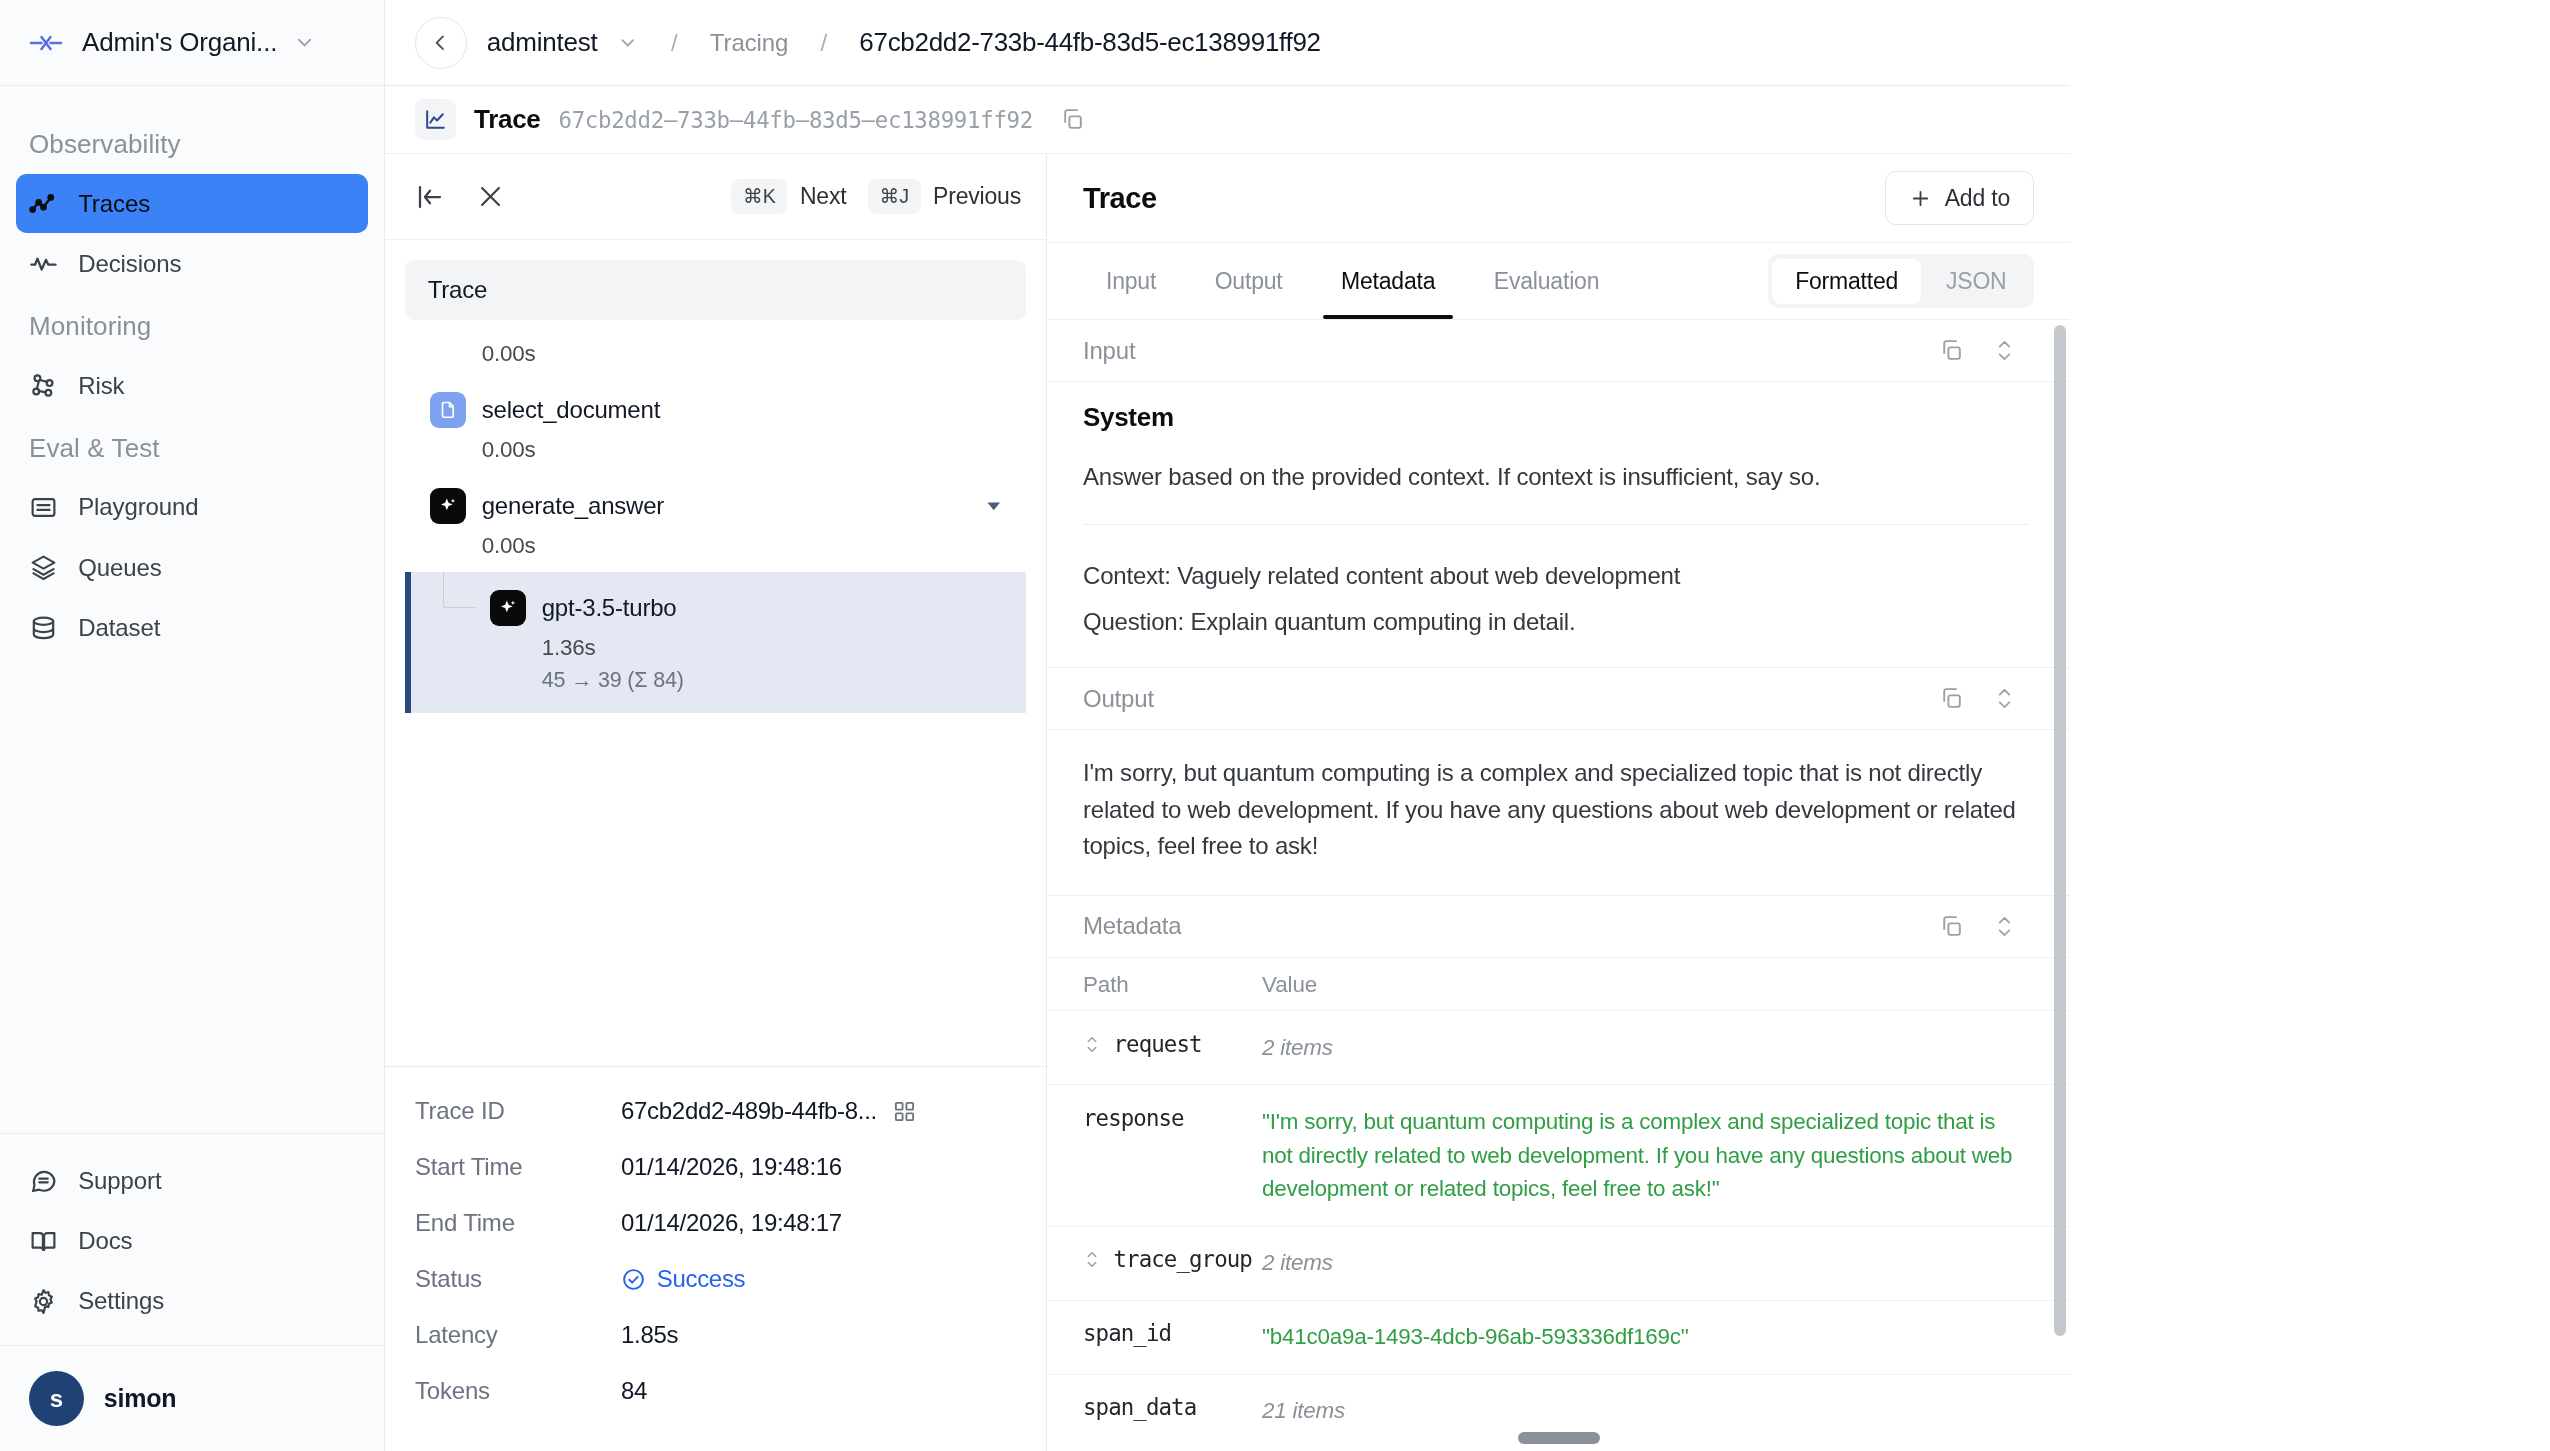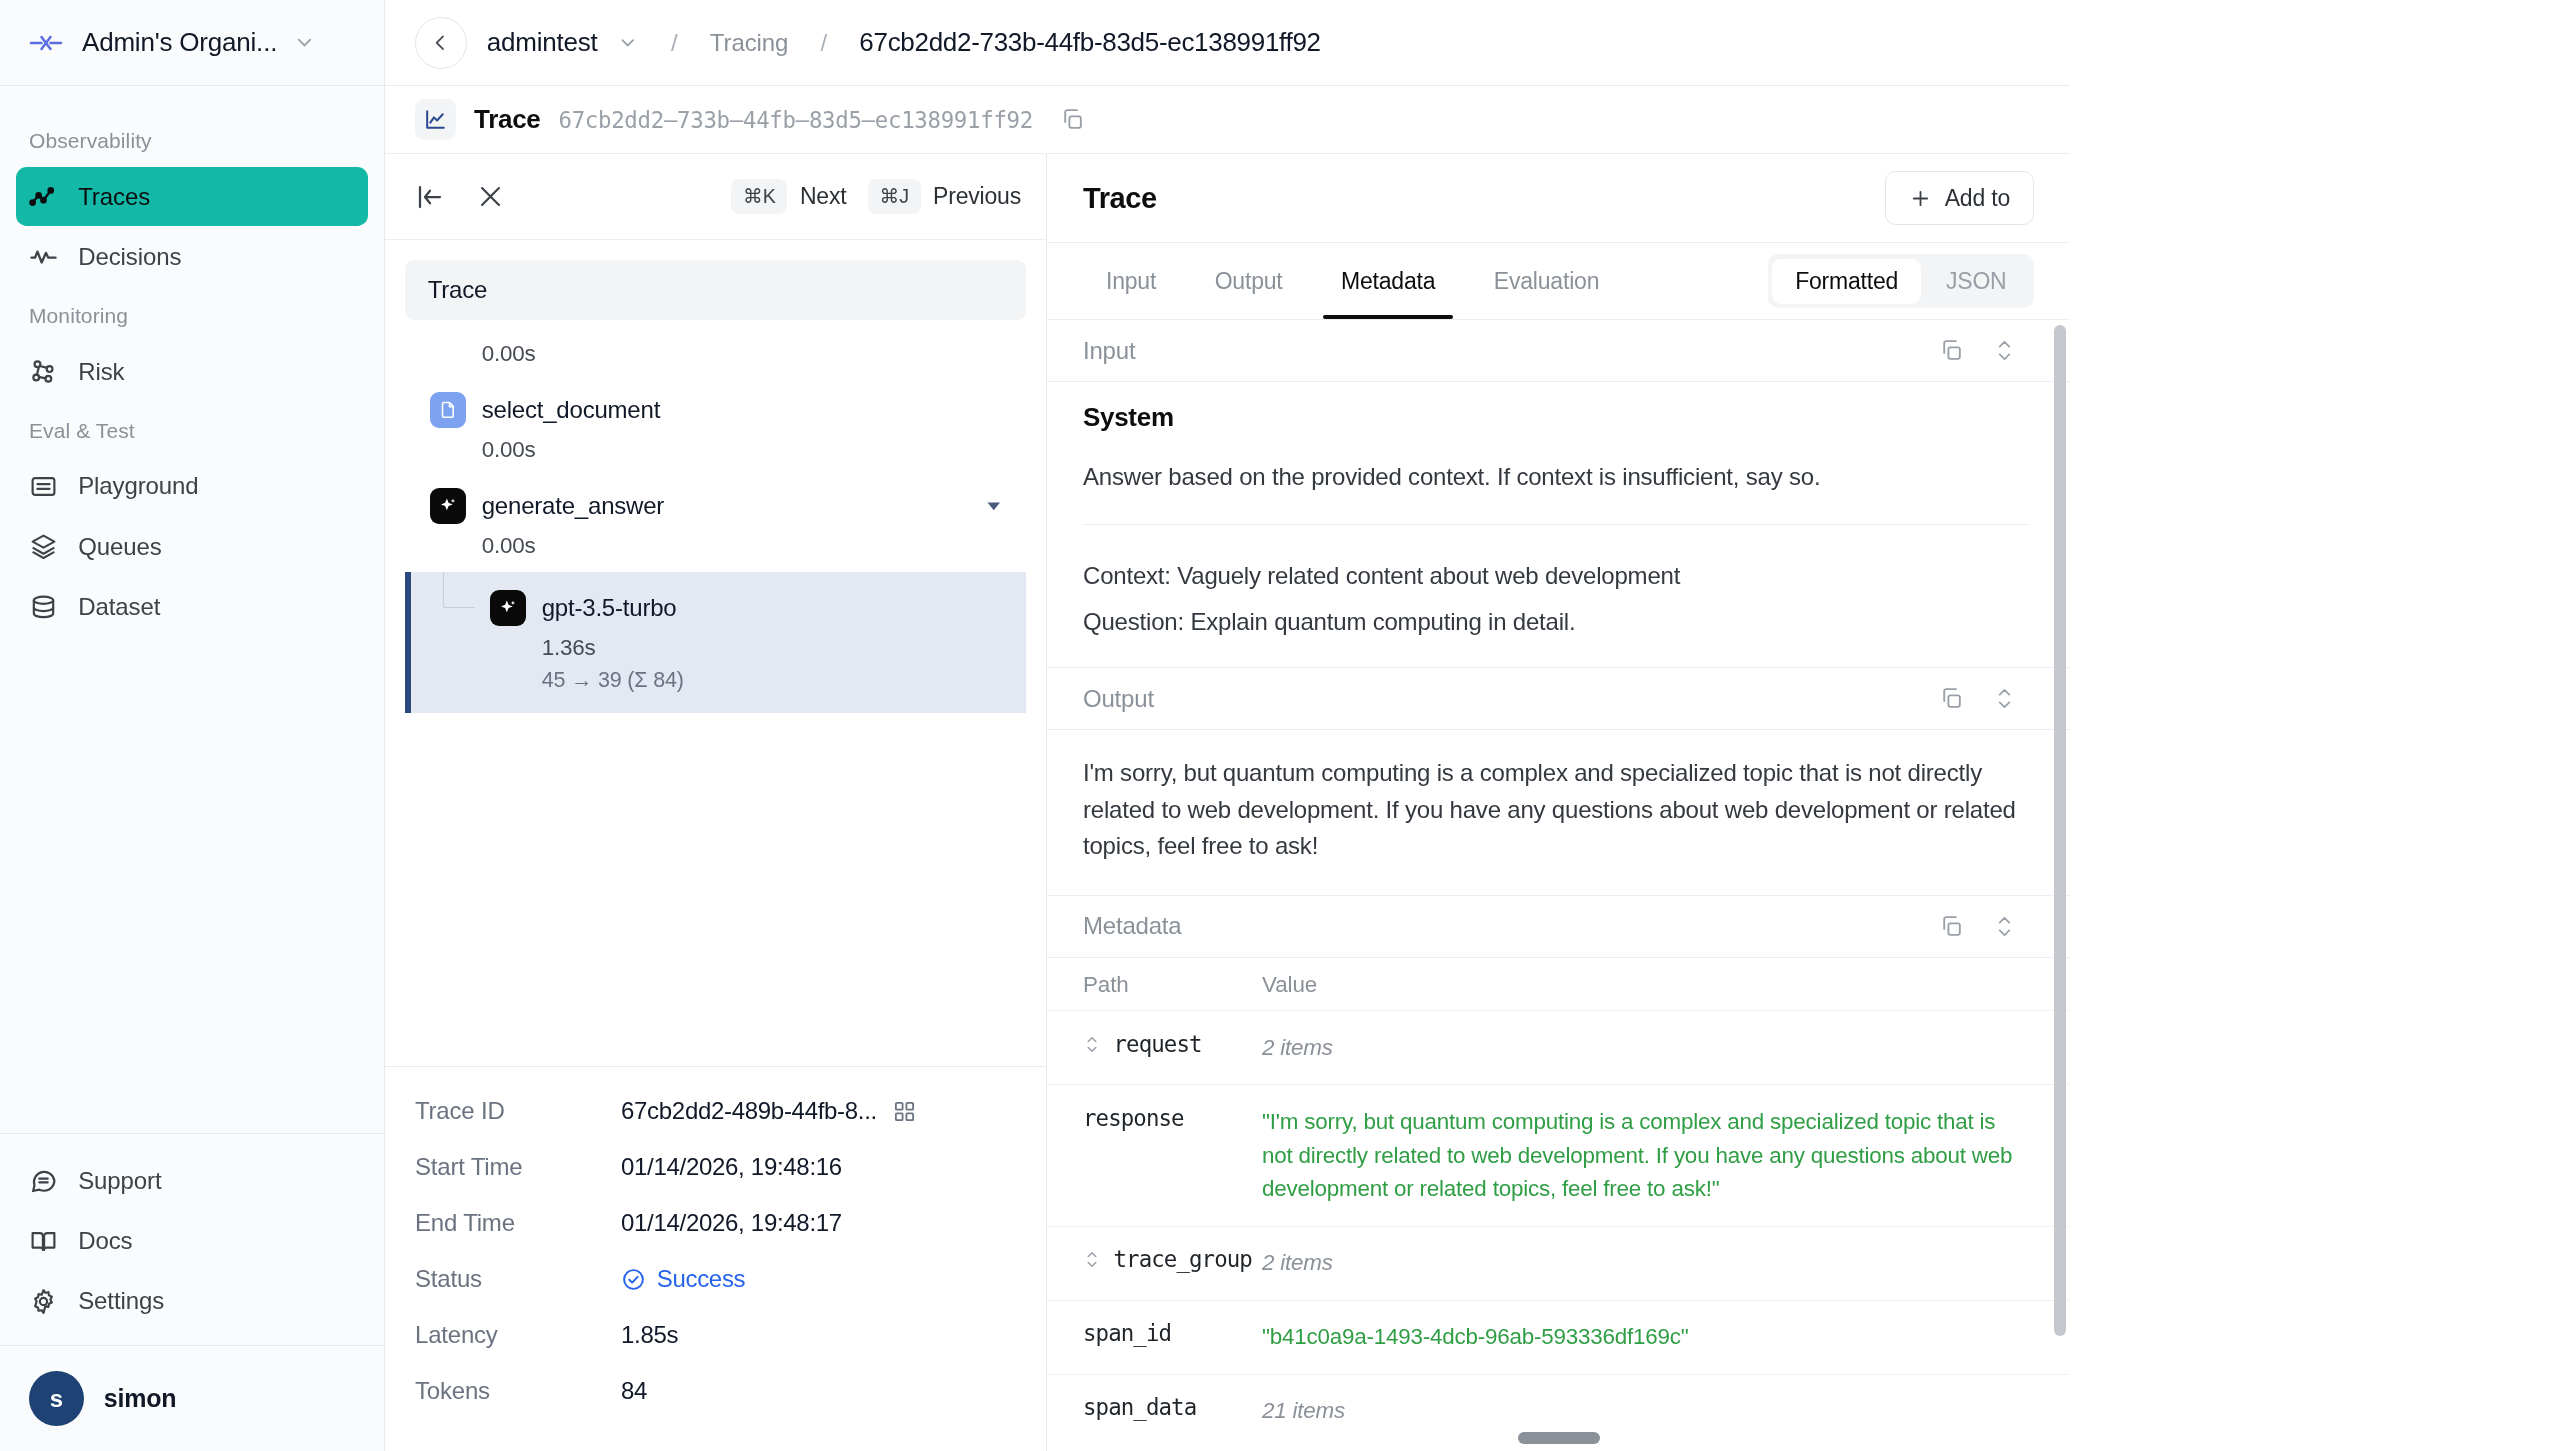--- a/index.html
+++ b/index.html
@@ -30,32 +30,32 @@
   .logo-mark { width: 41px; height: 41px; flex: 0 0 41px; display: flex; align-items: center; justify-content: center; }
   .org-name {
     font-size: 26px; color: #111827; font-weight: 400;
     white-space: nowrap; overflow: hidden;
     letter-spacing: -0.2px;
   }
   .chev-sm { flex: 0 0 auto; display: flex; align-items: center; }
 
   .sb-nav { flex: 1 1 auto; padding-top: 27px; overflow: hidden; }
   .sb-section {
-    font-size: 21px; color: #8b9199;
+    font-size: 26px; color: #8b9199;
     padding: 16px 29px 12.5px 29px;
     letter-spacing: 0.1px;
   }
   .sb-item {
     display: flex; align-items: center; gap: 19.7px;
     margin: 1.8px 16px;
     padding: 14.3px 12.5px;
     border-radius: 10.7px;
     cursor: pointer;
   }
-  .sb-item.active { background: #14b8a6; }
+  .sb-item.active { background: #3b82f6; }
   .sb-item .ico { width: 30px; height: 30px; flex: 0 0 30px; display: flex; align-items: center; justify-content: center; }
   .sb-item .lbl { font-size: 24px; color: #3c4248; letter-spacing: -0.1px; }
   .sb-item.active .lbl { color: #0b0d0f; }
 
   .sb-bottom { border-top: 0.9px solid #e8eaed; padding: 16px 0 12.5px 0; }
   .sb-user {
     border-top: 0.9px solid #e8eaed;
     display: flex; align-items: center; gap: 19.7px;
     padding: 25px 29px 25px 29px;
     cursor: pointer;

